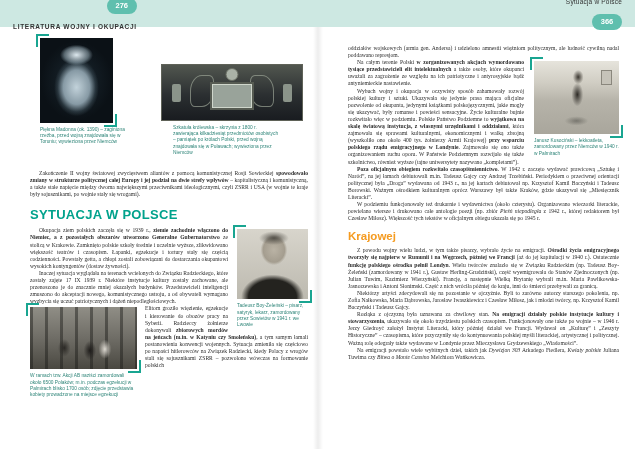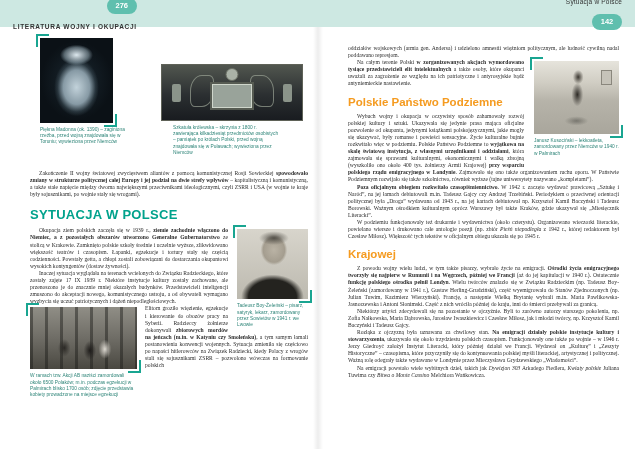--- a/index.html
+++ b/index.html
@@ -88,21 +88,21 @@
 
 <div class="spread">
 
   <div class="header">
     <div class="hgroup">
       <div class="badge">276</div>
       <div class="run-title">LITERATURA WOJNY I OKUPACJI</div>
     </div>
     <div class="hgroup">
       <div class="run-title right">Sytuacja w Polsce</div>
-      <div class="badge">142</div>
+      <div class="badge">366</div>
     </div>
   </div>
 
   <div class="gutter"></div>
 
   <div class="page page-left">
 
     <div class="figrow">
       <figure class="fig-madonna">
         <div class="photo madonna">
@@ -159,21 +159,20 @@
       <div class="photo runner">
         <div class="tower"></div>
         <div class="bracket tl"></div>
         <div class="bracket br"></div>
       </div>
       <figcaption>Janusz Kusociński – lekkoatleta, zamordowany przez Niemców w 1940 r. w Palmirach</figcaption>
     </figure>
 
     <p class="body indent"><span>Na całym terenie Polski </span><span class="seg-b">w zorganizowanych akcjach wymordowano tysiące przedstawicieli elit intelektualnych</span><span> a także osoby, które okupanci uważali za zagrożenie ze względu na ich patriotyczne i antyrosyjskie bądź antyniemieckie nastawienie.</span></p>
 
-    <h2 class="h-orange">Polskie Państwo Podziemne</h2>
 
     <p class="body indent"><span>Wybuch wojny i okupacja w oczywisty sposób zahamowały rozwój polskiej kultury i sztuki. Ukazywała się jedynie prasa mająca oficjalne pozwolenie od okupanta, jedynymi książkami polskojęzycznymi, jakie mogły się ukazywać, były romanse i powieści sensacyjne. Życie kulturalne bujnie rozkwitało więc w podziemiu. Polskie Państwo Podziemne to </span><span class="seg-b">wyjątkowa na skalę światową instytucja, z własnymi urzędnikami i oddziałami</span><span>, która zajmowała się sprawami kulturalnymi, ekonomicznymi i walką zbrojną (wyszkoliło ono około 400 tys. żołnierzy Armii Krajowej) </span><span class="seg-b">przy wsparciu polskiego rządu emigracyjnego w Londynie</span><span>. Zajmowało się ono także organizowaniem ruchu oporu. W Państwie Podziemnym rozwijało się także szkolnictwo, również wyższe (tajne uniwersytety nazywano „kompletami”).</span></p>
     <p class="body indent"><span class="seg-b">Poza oficjalnym obiegiem rozkwitało czasopiśmiennictwo.</span><span> W 1942 r. zaczęto wydawać prawicową „Sztukę i Naród”, na jej łamach debiutowali m.in. Tadeusz Gajcy czy Andrzej Trzebiński. Periodykiem o przeciwnej orientacji politycznej była „Droga” wydawana od 1943 r., na jej kartach debiutował np. Krzysztof Kamil Baczyński i Tadeusz Borowski. Ważnym ośrodkiem kulturalnym oprócz Warszawy był także Kraków, gdzie ukazywał się „Miesięcznik Literacki”.</span></p>
     <p class="body indent"><span>W podziemiu funkcjonowały też drukarnie i wydawnictwa (około czterystu). Organizowano wieczorki literackie, powielano wiersze i drukowano całe antologie poezji (np. zbiór </span><span class="seg-i">Pieśń niepodległa</span><span> z 1942 r., której redaktorem był Czesław Miłosz). Większość tych tekstów w oficjalnym obiegu ukazała się po 1945 r.</span></p>
 
     <h2 class="h-orange">Krajowej</h2>
 
     <p class="body indent"><span>Z powodu wojny wielu ludzi, w tym także pisarzy, wybrało życie na emigracji. </span><span class="seg-b">Ośrodki życia emigracyjnego tworzyły się najpierw w Rumunii i na Węgrzech, później we Francji</span><span> (aż do jej kapitulacji w 1940 r.). Ostatecznie </span><span class="seg-b">funkcję polskiego ośrodka pełnił Londyn</span><span>. Wielu twórców znalazło się w Związku Radzieckim (np. Tadeusz Boy-Żeleński (zamordowany w 1941 r.), Gustaw Herling-Grudziński), część wyemigrowała do Stanów Zjednoczonych (np. Julian Tuwim, Kazimierz Wierzyński). Francję, a następnie Wielką Brytanię wybrali m.in. Maria Pawlikowska-Jasnorzewska i Antoni Słonimski. Część z nich wróciła później do kraju, inni do śmierci przebywali za granicą.</span></p>
     <p class="body indent"><span>Niektórzy artyści zdecydowali się na pozostanie w ojczyźnie. Byli to zarówno autorzy starszego pokolenia, np. Zofia Nałkowska, Maria Dąbrowska, Jarosław Iwaszkiewicz i Czesław Miłosz, jak i młodzi twórcy, np. Krzysztof Kamil Baczyński i Tadeusz Gajcy.</span></p>
     <p class="body indent"><span>Rozłąka z ojczyzną była uznawana za chwilowy stan. </span><span class="seg-b">Na emigracji działały polskie instytucje kultury i stowarzyszenia</span><span>, ukazywało się około trzydziestu polskich czasopism. Funkcjonowały one także po wojnie – w 1946 r. Jerzy Giedroyć założył Instytut Literacki, który później działał we Francji. Wydawał on „Kulturę” i „Zeszyty Historyczne” – czasopisma, które przyczyniły się do kontynuowania polskiej myśli literackiej, artystycznej i politycznej. Ważną rolę odegrały także wydawane w Londynie przez Mieczysława Grydzewskiego „Wiadomości”.</span></p>

